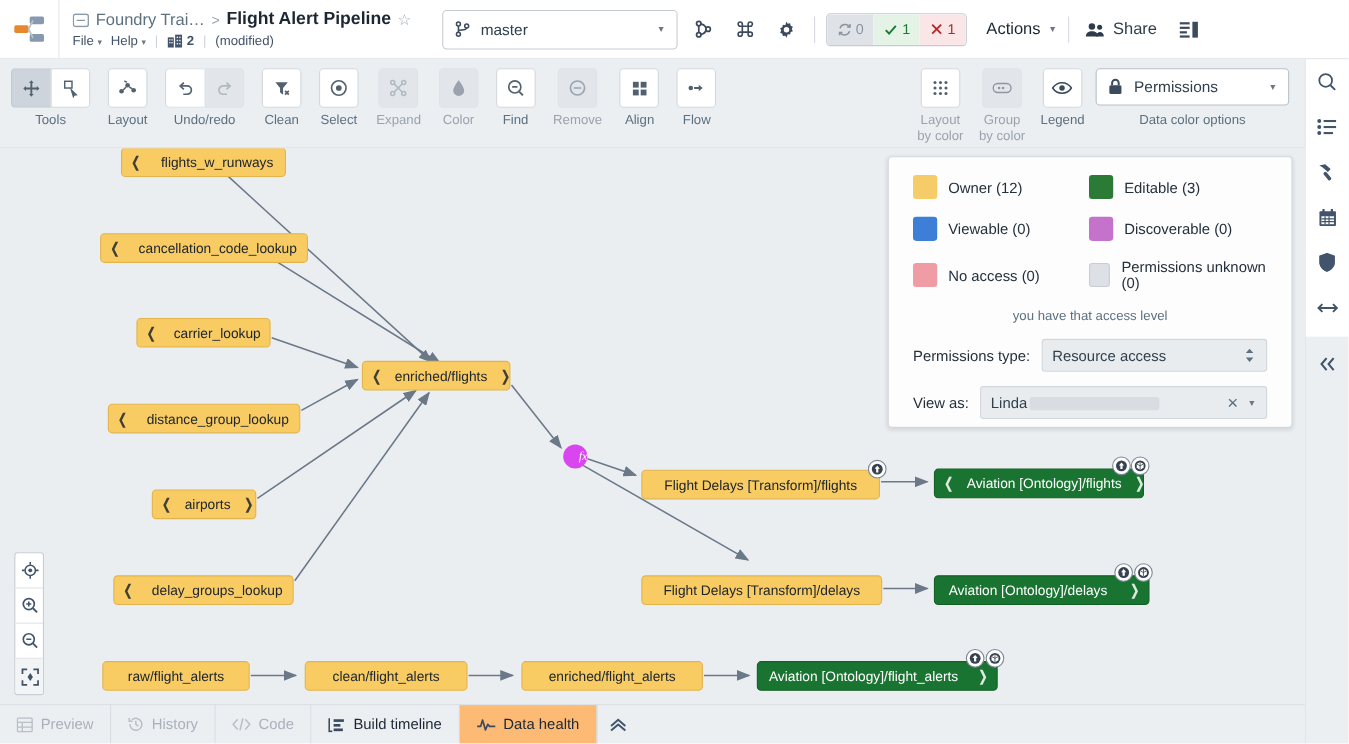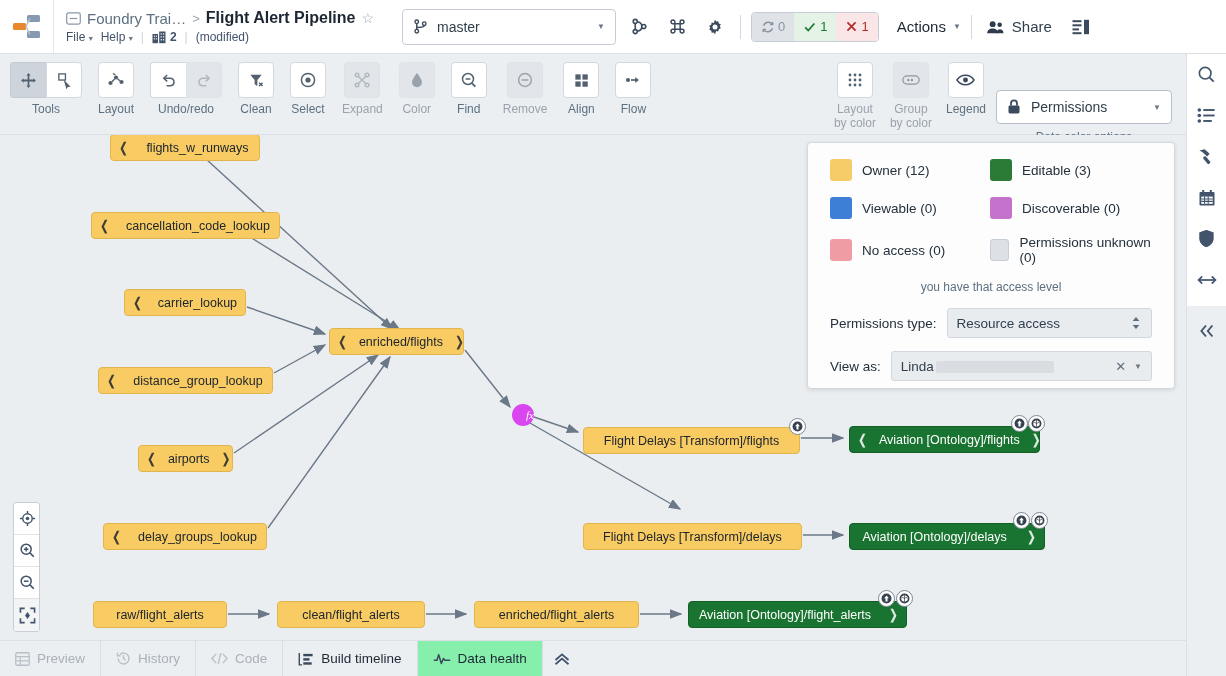--- a/index.html
+++ b/index.html
@@ -68,21 +68,21 @@
           border: 1px solid #d3d8de; display:flex; align-items:center; justify-content:center;
           color: #5c7080; }
   .tbtn.pressed { background: #ced4db; border-color:#c3cad2; }
   .tbtn.disabled { background: #e2e6ea; border-color: #dfe3e8; color: #aeb6bf; }
   .tbtn.pair-l { border-radius: 4px 0 0 4px; border-right: none; }
   .tbtn.pair-r { border-radius: 0 4px 4px 0; }
   .tlabel { font-size: 12px; color: #5c7080; margin-top: 5px; text-align:center; line-height: 13px;}
   .tlabel.dim { color:#9aa3ad; }
 
   .rightTools { margin-left: auto; display:flex; align-items:flex-start; padding-right: 14px; }
-  .ncolor { display:flex; flex-direction:column; align-items:center; padding-top:8px; margin-left:10px;margin-top:28px;}
+  .ncolor { display:flex; flex-direction:column; align-items:center; padding-top:8px; margin-left:10px;}
   .permsel { width: 176px; height: 34px; border: 1px solid #b9bfc8; border-radius:4px;
              background:#fff; display:flex; align-items:center; padding: 0 10px; gap: 10px;
              font-size: 14px; }
   .permsel .lbl { flex:1; }
 
   
   .rail {
     position: absolute; right: 0; top: 54px; width: 40px; height: 622px;
     background: #eceff2; border-left: 1px solid #dcdfe3;
   }
@@ -148,21 +148,21 @@
             vertical-align:middle; margin-left:2px; }
 
   
   .bottombar {
     position:absolute; left:0; top:640px; width:1186px; height:36px;
     background:#eceff2; border-top:1px solid #dcdfe3; display:flex; align-items:stretch;
   }
   .bb-tab { display:flex; align-items:center; gap:7px; padding: 0 15px; font-size:13.5px;
             border-right:1px solid #dadee3; color:#1c2733; }
   .bb-tab.dim { color:#a9b1ba; }
-  .bb-tab.active { background:#86efac; border-right:1px solid #dadee3; }
+  .bb-tab.active { background:#fdba74; border-right:1px solid #dadee3; }
   .bb-collapse { display:flex; align-items:center; justify-content:center; width:38px; color:#41546b;}
   svg { display:block; }
 </style>
 </head>
 <body>
 
 <div id="app">
 
   <div class="topbar">
     <div class="logo-box">

